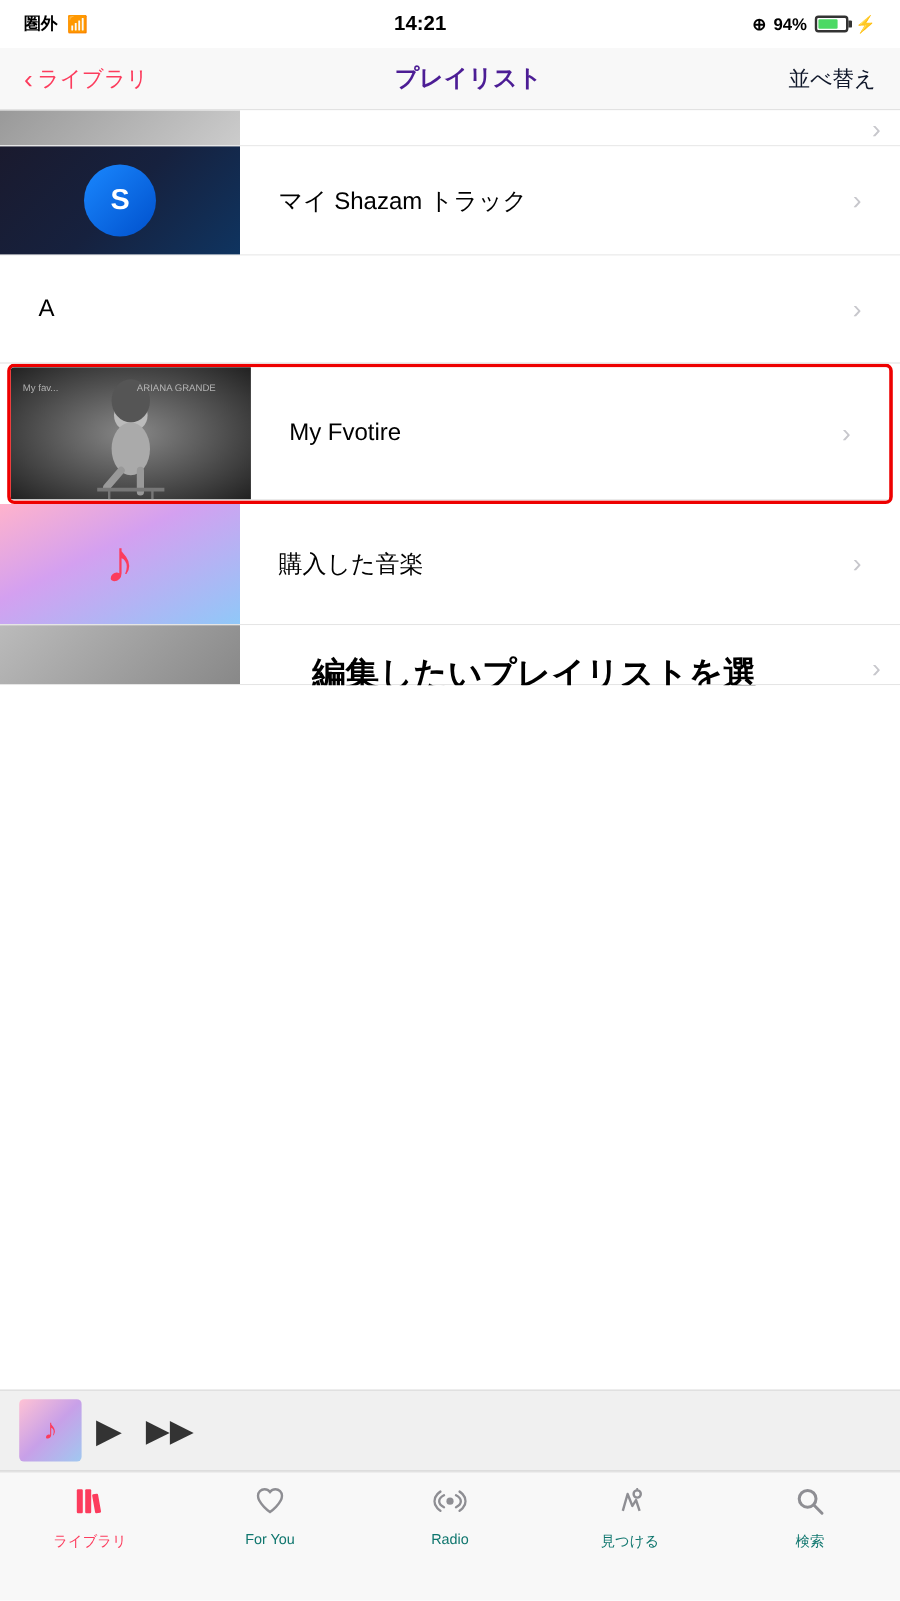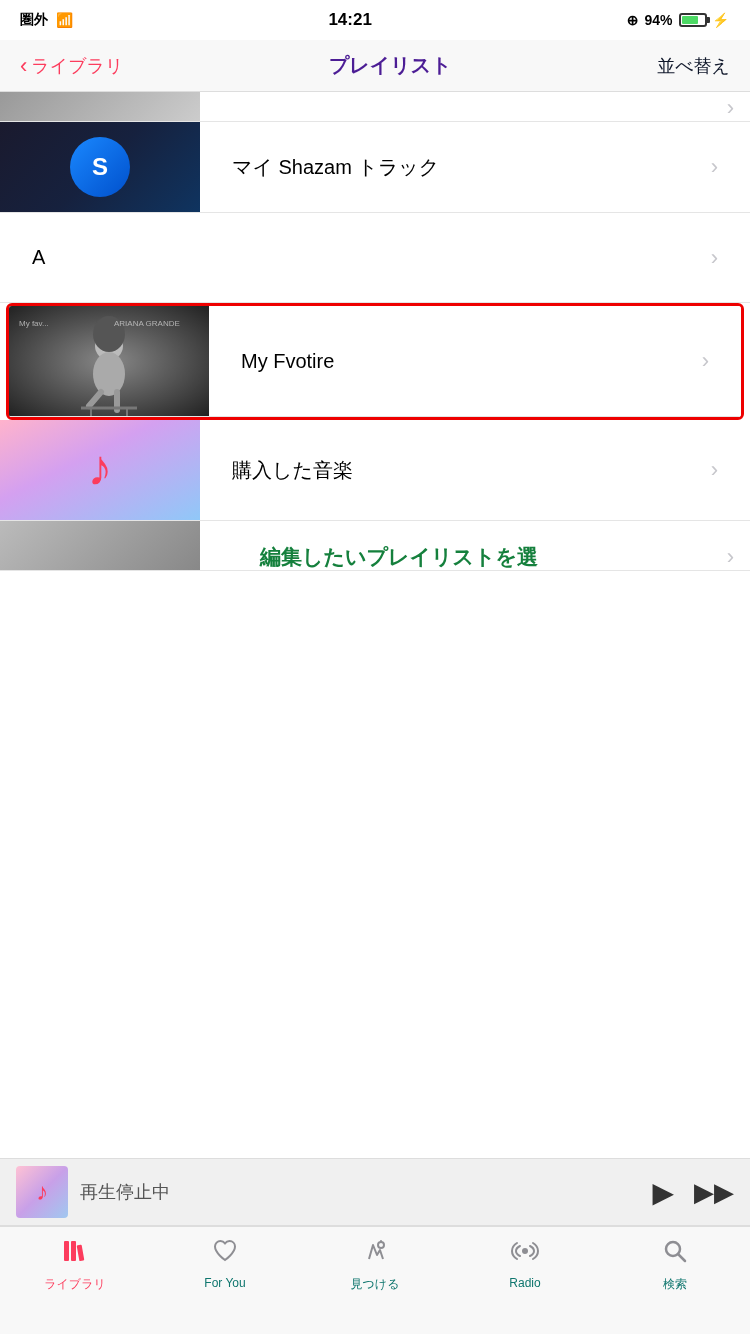--- a/index.html
+++ b/index.html
@@ -106,22 +106,22 @@
 
     
     .annotation {
       position: absolute;
       top: 330px;
       left: 260px;
       z-index: 100;
       pointer-events: none;
     }
     .annotation-text {
-      color: #15803d;
-      font-size: 21px;
+      color: #000000;
+      font-size: 28px;
       font-weight: 700;
       white-space: nowrap;
       font-family: -apple-system, "Helvetica Neue", Arial, sans-serif;
     }
 
     
     .mini-player {
       position: absolute;
       bottom: 108px;
       left: 0; right: 0;
@@ -334,21 +334,20 @@
       <span class="chevron-right">›</span>
     </div>
   </div>
 
 </div>
 
 <div class="mini-player">
   <div class="mini-player-artwork">
     <span style="font-size:24px;color:#fc3c5d;">♪</span>
   </div>
-  <div class="mini-player-info">再生停止中</div>
   <div class="mini-player-controls">
     <span class="play-btn">▶</span>
     <span class="skip-btn">▶▶</span>
   </div>
 </div>
 
 <div class="tab-bar">
 
   <div class="tab-item tab-active">
     <span class="tab-icon">
@@ -361,49 +360,49 @@
     <span class="tab-label">ライブラリ</span>
   </div>
 
   <div class="tab-item tab-inactive">
     <span class="tab-icon">
       <svg width="28" height="28" viewBox="0 0 28 28">
         <path d="M14 23 C14 23 4 16 4 9.5 C4 6.4 6.4 4 9.5 4 C11.3 4 13 5 14 6.3 C15 5 16.7 4 18.5 4 C21.6 4 24 6.4 24 9.5 C24 16 14 23 14 23 Z" fill="none" stroke="#8e8e93" stroke-width="2"></path>
       </svg>
     </span>
     <span class="tab-label">For You</span>
-  </div>
-
-  <div class="tab-item tab-inactive">
-    <span class="tab-icon">
-      <svg width="28" height="28" viewBox="0 0 28 28">
-        <path d="M8 22 L12 8 L16 18 L19 13 L22 22" fill="none" stroke="#8e8e93" stroke-width="2" stroke-linejoin="round"></path>
-        <circle cx="20" cy="8" r="3" fill="none" stroke="#8e8e93" stroke-width="2"></circle>
-        <line x1="20" y1="5" x2="20" y2="3" stroke="#8e8e93" stroke-width="1.5"></line>
-      </svg>
-    </span>
-    <span class="tab-label">見つける</span>
   </div>
 
   <div class="tab-item tab-inactive">
     <span class="tab-icon">
       <svg width="28" height="28" viewBox="0 0 28 28">
         <circle cx="14" cy="14" r="3" fill="#8e8e93"></circle>
         <path d="M9 9 C9 9 5 11 5 14 C5 17 9 19 9 19" fill="none" stroke="#8e8e93" stroke-width="2" stroke-linecap="round"></path>
         <path d="M19 9 C19 9 23 11 23 14 C23 17 19 19 19 19" fill="none" stroke="#8e8e93" stroke-width="2" stroke-linecap="round"></path>
         <path d="M6 6 C6 6 1 9 1 14 C1 19 6 22 6 22" fill="none" stroke="#8e8e93" stroke-width="2" stroke-linecap="round"></path>
         <path d="M22 6 C22 6 27 9 27 14 C27 19 22 22 22 22" fill="none" stroke="#8e8e93" stroke-width="2" stroke-linecap="round"></path>
       </svg>
     </span>
     <span class="tab-label">Radio</span>
   </div>
 
   <div class="tab-item tab-inactive">
     <span class="tab-icon">
       <svg width="28" height="28" viewBox="0 0 28 28">
+        <path d="M8 22 L12 8 L16 18 L19 13 L22 22" fill="none" stroke="#8e8e93" stroke-width="2" stroke-linejoin="round"></path>
+        <circle cx="20" cy="8" r="3" fill="none" stroke="#8e8e93" stroke-width="2"></circle>
+        <line x1="20" y1="5" x2="20" y2="3" stroke="#8e8e93" stroke-width="1.5"></line>
+      </svg>
+    </span>
+    <span class="tab-label">見つける</span>
+  </div>
+
+  <div class="tab-item tab-inactive">
+    <span class="tab-icon">
+      <svg width="28" height="28" viewBox="0 0 28 28">
         <circle cx="12" cy="12" r="7" fill="none" stroke="#8e8e93" stroke-width="2.5"></circle>
         <line x1="17" y1="17" x2="24" y2="24" stroke="#8e8e93" stroke-width="2.5" stroke-linecap="round"></line>
       </svg>
     </span>
     <span class="tab-label">検索</span>
   </div>
 
 </div>
 
 </body></html>

